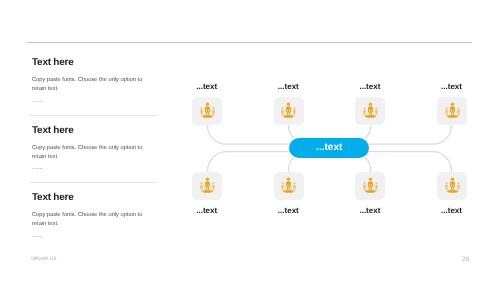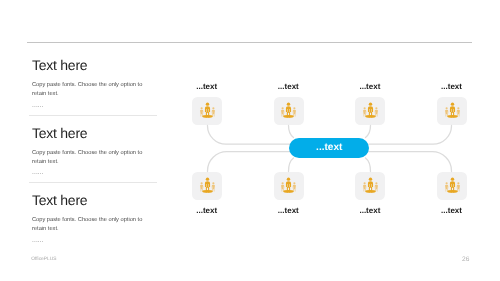--- a/index.html
+++ b/index.html
@@ -1,21 +1,21 @@
 <!DOCTYPE html>
 <html><head>
 <meta charset="utf-8">
 <style>
   html,body{margin:0;padding:0;}
   body{width:500px;height:281px;background:#ffffff;font-family:"Liberation Sans",sans-serif;overflow:hidden;
         -webkit-font-smoothing:antialiased;text-rendering:geometricPrecision;}
   #slide{position:relative;width:500px;height:281px;background:#fff;}
   .hr-top{position:absolute;left:27.2px;top:42px;width:444.6px;height:1px;background:#c4c4c4;}
   .block{position:absolute;left:32px;width:130px;}
-  .blk-title{font-size:14px;font-weight:normal;color:#1f1f1f;letter-spacing:-0.25px;}
+  .blk-title{font-size:10px;font-weight:bold;color:#1f1f1f;letter-spacing:-0.25px;}
   .blk-body{font-size:5.7px;color:#4c4c4c;line-height:9.2px;margin-top:8px;width:114px;}
   .blk-dots{font-size:6.5px;color:#8d8d8d;margin-top:3.2px;letter-spacing:0.15px;line-height:6px;}
   .sep{position:absolute;left:28.5px;width:128.5px;height:1px;background:#e6e6e6;}
   .node{position:absolute;width:30px;height:28.5px;background:#f1f1f2;border-radius:5.5px;}
   .node svg{position:absolute;left:6.5px;top:5.5px;}
   .nlabel{position:absolute;font-size:8.0px;font-weight:bold;color:#1a1a1a;text-align:center;width:60px;}
   .pill{position:absolute;left:289.4px;top:137.7px;width:79.8px;height:20px;border-radius:10px;background:#02ade9;
         color:#fff;font-size:10.1px;font-weight:bold;display:flex;align-items:center;justify-content:center;}
   .footer-left{position:absolute;left:31.2px;top:257px;font-size:4.85px;color:#a8a8a8;}
   .footer-right{position:absolute;left:462px;top:255.8px;font-size:6.6px;color:#b0b0b0;}

